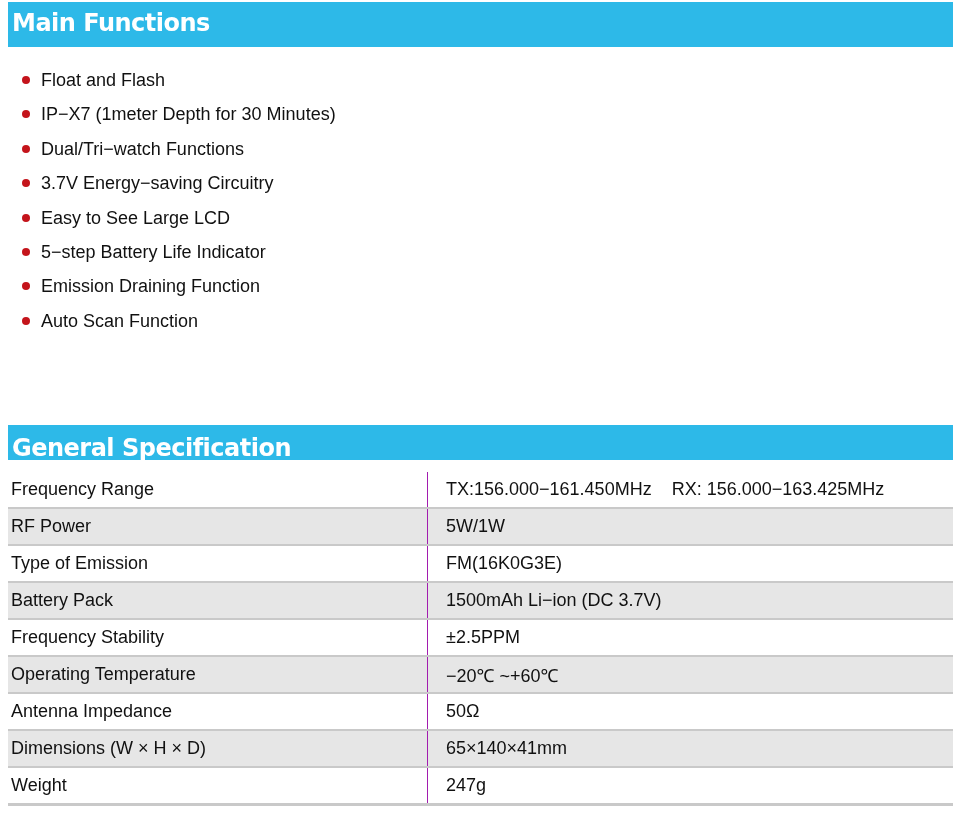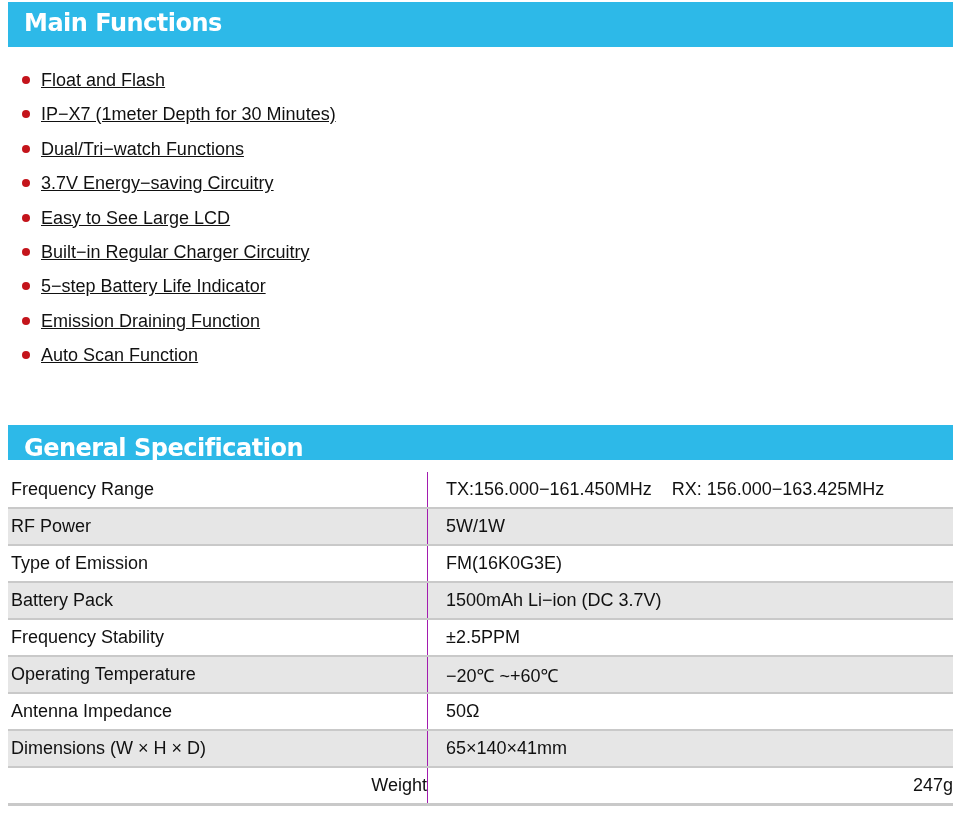--- a/index.html
+++ b/index.html
@@ -1,50 +1,49 @@
 <!DOCTYPE html>
 <html><head>
   <meta charset="utf-8">
   <style>
     html, body { margin: 0; padding: 0; background: #ffffff; }
     body { width: 953px; height: 816px; position: relative; overflow: hidden;
            font-family: "Liberation Sans", sans-serif; color: #111; }
     .band { position: absolute; left: 8px; right: 0; background: #2db9e8; color: #fff;
             font-family: "DejaVu Sans", sans-serif; font-weight: bold; font-size: 24px;
-            letter-spacing: -0.5px; box-sizing: border-box; padding-left: 16px; }
+            letter-spacing: -0.5px; box-sizing: border-box; padding-left: 4px; }
     .band.main { top: 2px; height: 45px; line-height: 43px; }
     .band.spec { top: 425px; height: 35px; line-height: 46px; }
     ul.funcs { position: absolute; left: 0; top: 63px; margin: 0; padding: 0; list-style: none; }
     ul.funcs li { position: relative; height: 34.4px; line-height: 34px; padding-left: 41px;
-                  font-size: 18px; text-decoration: underline; }
+                  font-size: 18px; }
     ul.funcs li .dot { position: absolute; left: 22px; top: 13px; width: 8px; height: 8px;
                        border-radius: 50%; background: #c4141b; }
     table.spec { position: absolute; left: 8px; top: 472px; width: 945px; border-collapse: collapse;
                  font-size: 18px; }
     table.spec td { padding: 0 0 0 3px; height: 35px; border-bottom: 2px solid #c9c9c9;
                     vertical-align: middle; }
     table.spec td.k { width: 416px; border-right: 1px solid #a21caf; }
     table.spec td.v { padding-left: 18px; }
     table.spec tr:nth-child(even) td { background: #e6e6e6; }
-    table.spec tr:last-child td { border-bottom: 3px solid #c9c9c9; text-align: right; }
+    table.spec tr:last-child td { border-bottom: 3px solid #c9c9c9; }
   </style>
 </head>
 <body>
 
 <div class="band main">
   <span>Main Functions</span>
 </div>
 
 <ul class="funcs">
   <li><span class="dot"></span><span>Float and Flash</span></li>
   <li><span class="dot"></span><span>IP−X7 (1meter Depth for 30 Minutes)</span></li>
   <li><span class="dot"></span><span>Dual/Tri−watch Functions</span></li>
   <li><span class="dot"></span><span>3.7V Energy−saving Circuitry</span></li>
   <li><span class="dot"></span><span>Easy to See Large LCD</span></li>
-  <li><span class="dot"></span><span>Built−in Regular Charger Circuitry</span></li>
   <li><span class="dot"></span><span>5−step Battery Life Indicator</span></li>
   <li><span class="dot"></span><span>Emission Draining Function</span></li>
   <li><span class="dot"></span><span>Auto Scan Function</span></li>
 </ul>
 
 <div class="band spec">
   <span>General Specification</span>
 </div>
 
 <table class="spec">

